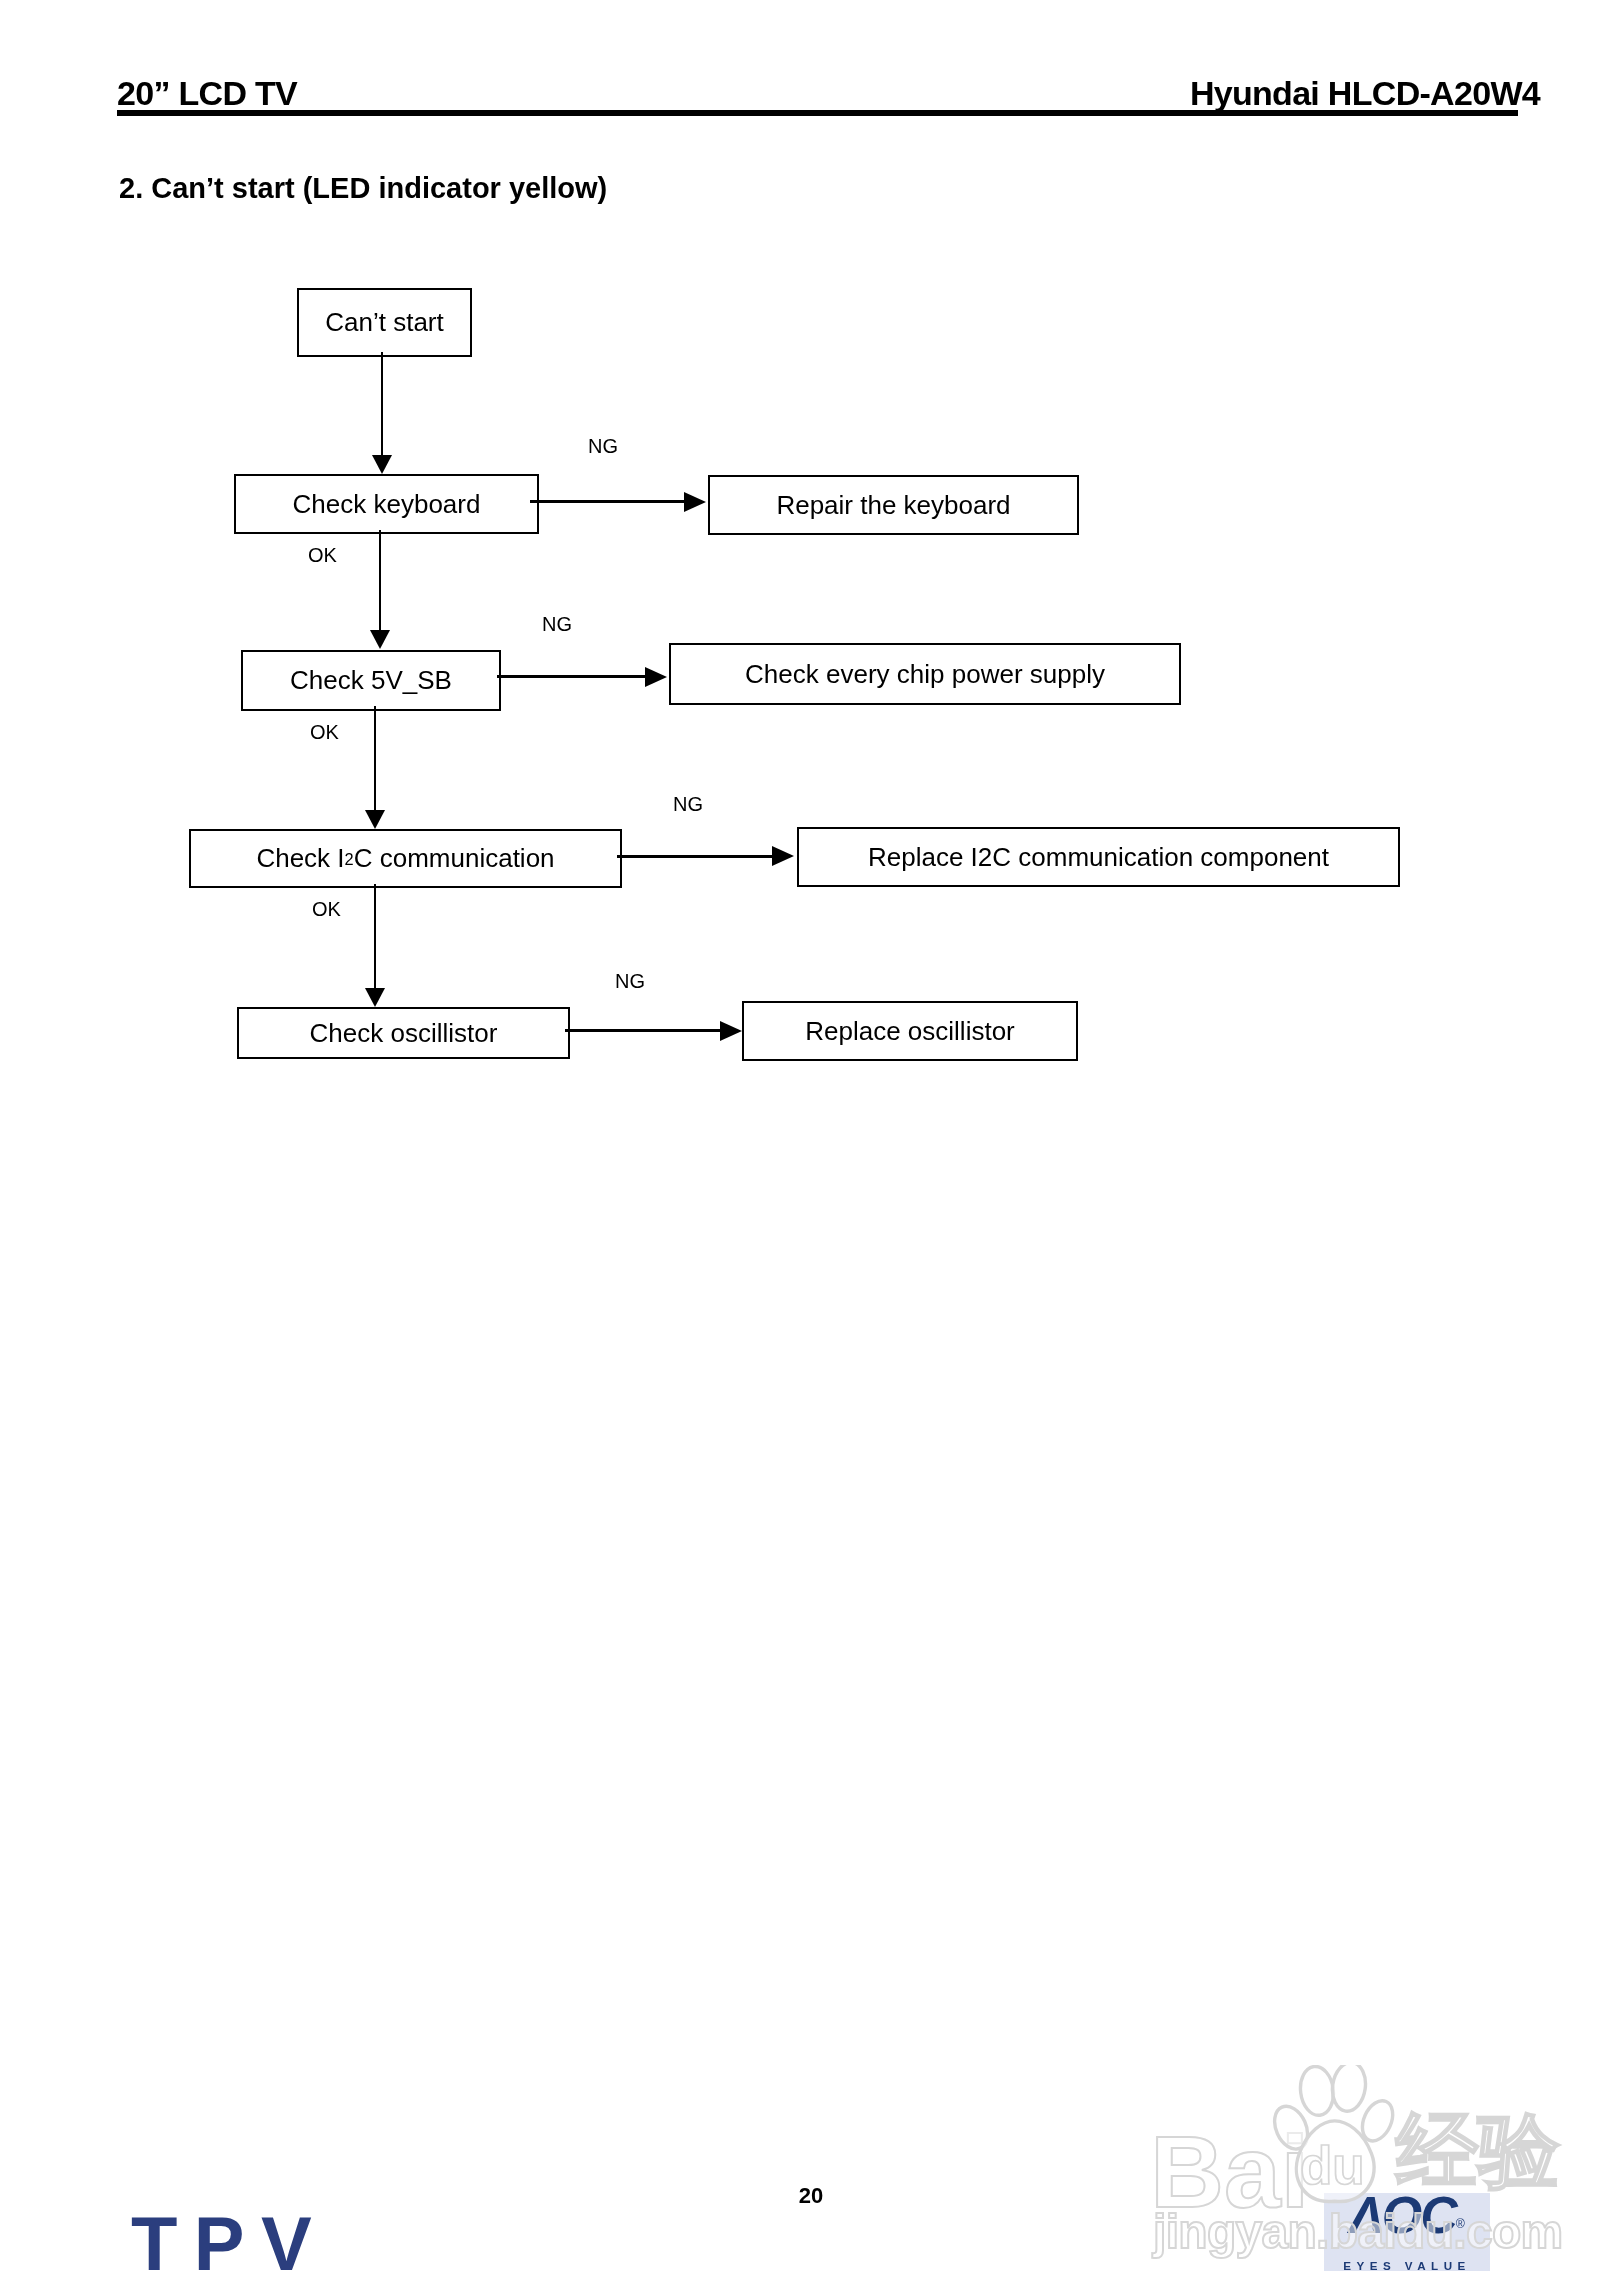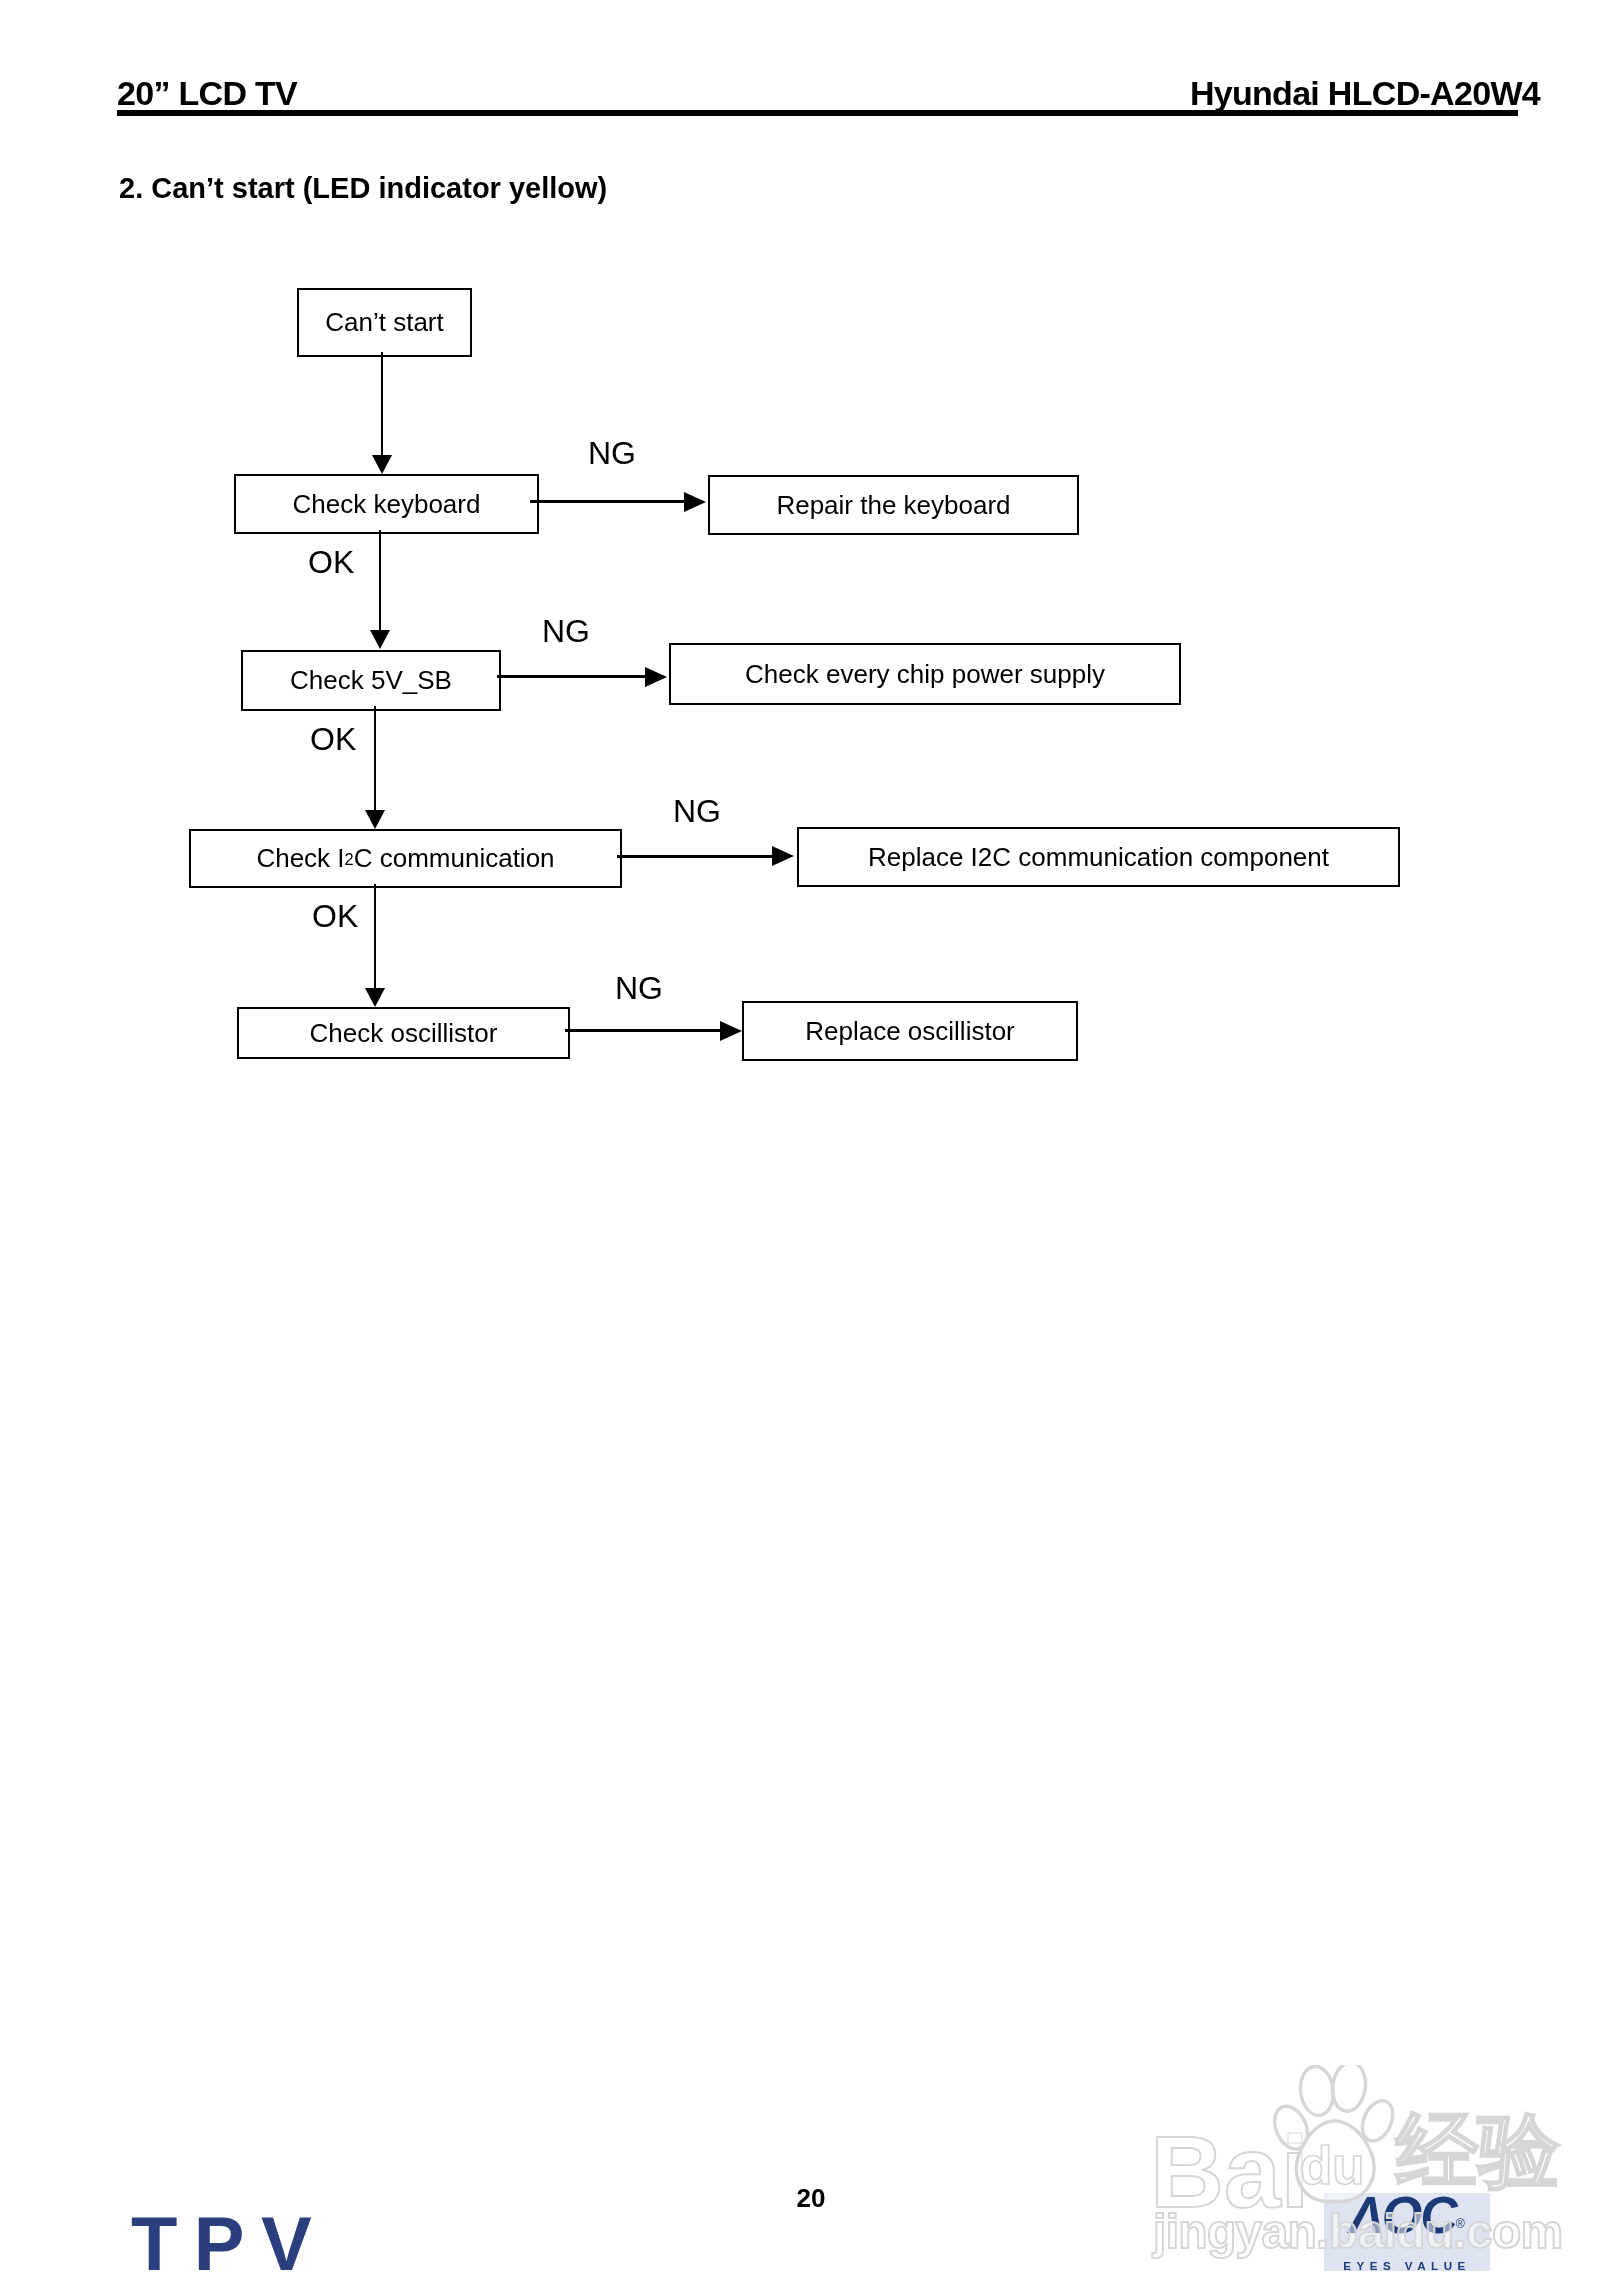--- a/index.html
+++ b/index.html
@@ -47,32 +47,32 @@
   .h1 { left:497px; top:675px;  width:149px; }
   .h2 { left:617px; top:855px; width:156px; }
   .h3 { left:565px; top:1029px; width:156px; }
   .tri-right { position:absolute; width:0; height:0;
     border-top:10.2px solid transparent; border-bottom:10.2px solid transparent; border-left:22px solid #000; }
   .tr0 { left:684px; top:492px; }
   .tr1 { left:645px;  top:667px; }
   .tr2 { left:772px; top:846px; }
   .tr3 { left:720px; top:1021px; }
 
-  .edge-label { position:absolute; font-size:32px; }
+  .edge-label { position:absolute; font-size:20px; }
   .ng0 { left:588px; top:435px; }
   .ok0 { left:308px; top:544px; }
   .ng1 { left:542px; top:613px; }
   .ok1 { left:310px; top:721px; }
   .ng2 { left:673px; top:793px; }
   .ok2 { left:312px; top:898px; }
   .ng3 { left:615px; top:970px; }
 
   
   .page-num { position:absolute; left:777px; top:2183px; width:68px; text-align:center;
-    font-size:26px; font-weight:bold; }
+    font-size:22px; font-weight:bold; }
   .tpv-logo { position:absolute; left:131px; top:2206px; font-size:76px; font-weight:bold;
     letter-spacing:16.4px; color:var(--tpv_navy,#2b3e7e); line-height:1; }
 
   .aoc-box { position:absolute; left:1324px; top:2193px; width:166px; height:78px;
     background:var(--aoc_bg,#dee3f2); z-index:1;
     display:flex; flex-direction:column; align-items:center; justify-content:center; }
   .aoc-row { line-height:0.9; }
   .aoc-word { font-size:52px; font-weight:800; font-style:italic;
     color:var(--aoc_navy,#1c3a75); letter-spacing:-2px; }
   .aoc-reg { font-size:12.3px; vertical-align:super; color:var(--aoc_navy,#1c3a75); }

